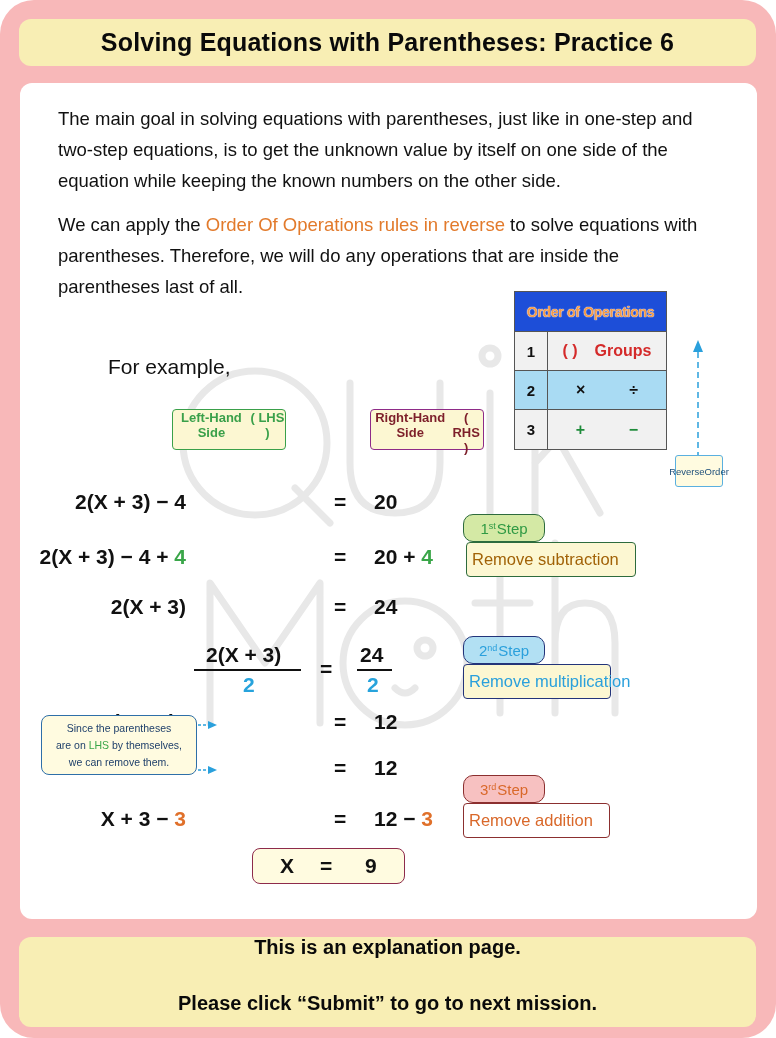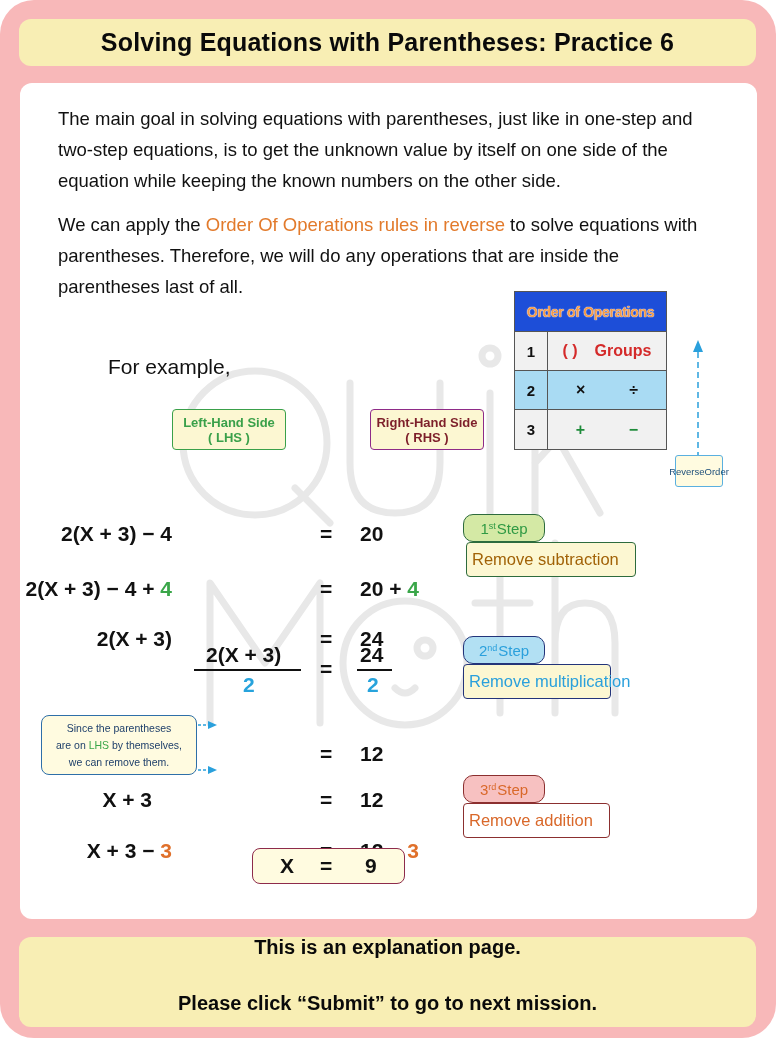--- a/index.html
+++ b/index.html
@@ -71,25 +71,25 @@
     border: 1.2px solid #5ab0e0; border-radius: 3px; background: #fffbe0;
     color: #1e4f7a; font-size: 9.5px; line-height: 11px; text-align: center;
     display: flex; align-items: center; justify-content: center;
   }
 
   .for-example { position: absolute; left: 88px; top: 272px; font-size: 21px; color: #111; }
 
   .side-label {
     position: absolute; top: 326px; height: 41px; border-radius: 4px;
     background: #fcf7d2; font-size: 13px; font-weight: bold; line-height: 15px;
-    text-align: center; display: flex; flex-direction: column; justify-content: center;
+    text-align: center; display: flex; flex-direction: row; justify-content: center;
   }
   .side-label.lhs { left: 152px; width: 114px; border: 1.5px solid #3aa04a; color: #3aa04a; }
   .side-label.rhs { left: 350px; width: 114px; border: 1.5px solid #8e2b88; color: #7d1f2a; }
-  .eqrow { position: absolute; left: 0; width: 603px; height: 30px; margin-top: 32px; }
+  .eqrow { position: absolute; left: 14px; width: 603px; height: 30px; }
   .eqrow .l { position: absolute; right: 451px; white-space: pre; font-size: 21px; font-weight: bold; }
   .eqrow .e { position: absolute; left: 300px; font-size: 21px; font-weight: bold; }
   .eqrow .r { position: absolute; left: 340px; white-space: pre; font-size: 21px; font-weight: bold; }
   .c-green { color: #3aa649; }
   .c-blue { color: #27a3dc; }
   .c-orange { color: #e0702a; }
 
   .frac-line { position: absolute; height: 2px; background: #111; }
 
   .answer-box {

